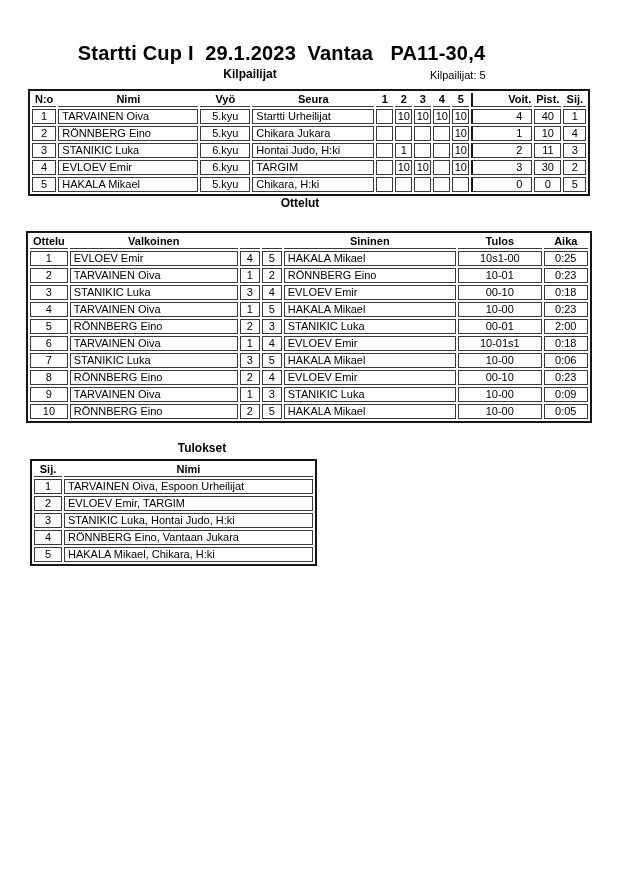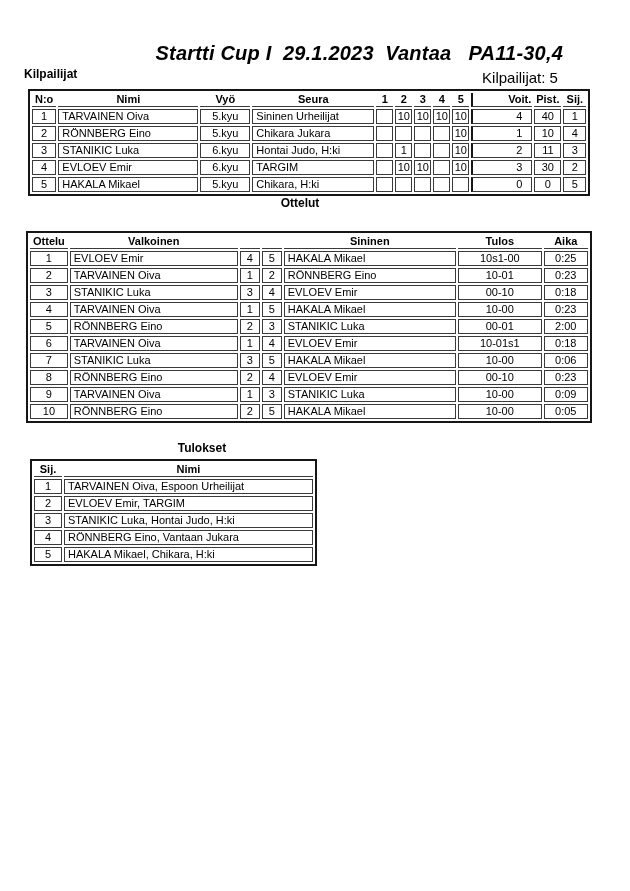--- a/index.html
+++ b/index.html
@@ -7,26 +7,26 @@
     width:630px;height:891px;
     font-family:"Liberation Sans", sans-serif;
     color:#000;
     position:relative;
     overflow:hidden;
   }
   .page{position:relative;width:630px;height:891px;background:#fff;}
 
   .title{
     position:absolute;top:42px;left:0;width:563px;
-    text-align:right;font-size:20px;font-weight:bold;
-    white-space:pre;letter-spacing:.2px;font-style:italic;
+    text-align:center;font-size:20px;font-weight:bold;
+    white-space:pre;letter-spacing:.2px;
   }
   .sec-heading{font-size:12px;font-weight:bold;}
-  .kilpailijat-heading{position:absolute;top:67px;left:0;width:500px;text-align:left;margin-left:24px;}
-  .count-label{position:absolute;top:69px;left:430px;width:180px;text-align:center;font-size:15px;}
+  .kilpailijat-heading{position:absolute;top:67px;left:0;width:500px;text-align:center;}
+  .count-label{position:absolute;top:69px;left:430px;width:180px;text-align:left;font-size:11px;}
   .ottelut-heading{position:absolute;top:196px;left:0;width:600px;text-align:center;}
   .tulokset-heading{position:absolute;top:441px;left:0;width:346px;text-align:center;margin-left:29px;}
 
   table{
     position:absolute;
     border-collapse:separate;
     border-spacing:2px;
     border:2px solid #161616;
     table-layout:fixed;
     background:#fff;
@@ -95,21 +95,21 @@
         <th class="grp">Voit.</th>
         <th>Pist.</th>
         <th>Sij.</th>
       </tr>
     </thead>
     <tbody>
         <tr>
           <td>1</td>
           <td class="left">TARVAINEN Oiva</td>
           <td>5.kyu</td>
-          <td class="left">Sininen Urheilijat</td>
+          <td class="left">Startti Urheilijat</td>
           <td></td>
           <td>10</td>
           <td>10</td>
           <td>10</td>
           <td>10</td>
           <td class="grp">4</td>
           <td>40</td>
           <td>1</td>
         </tr>
         <tr>

